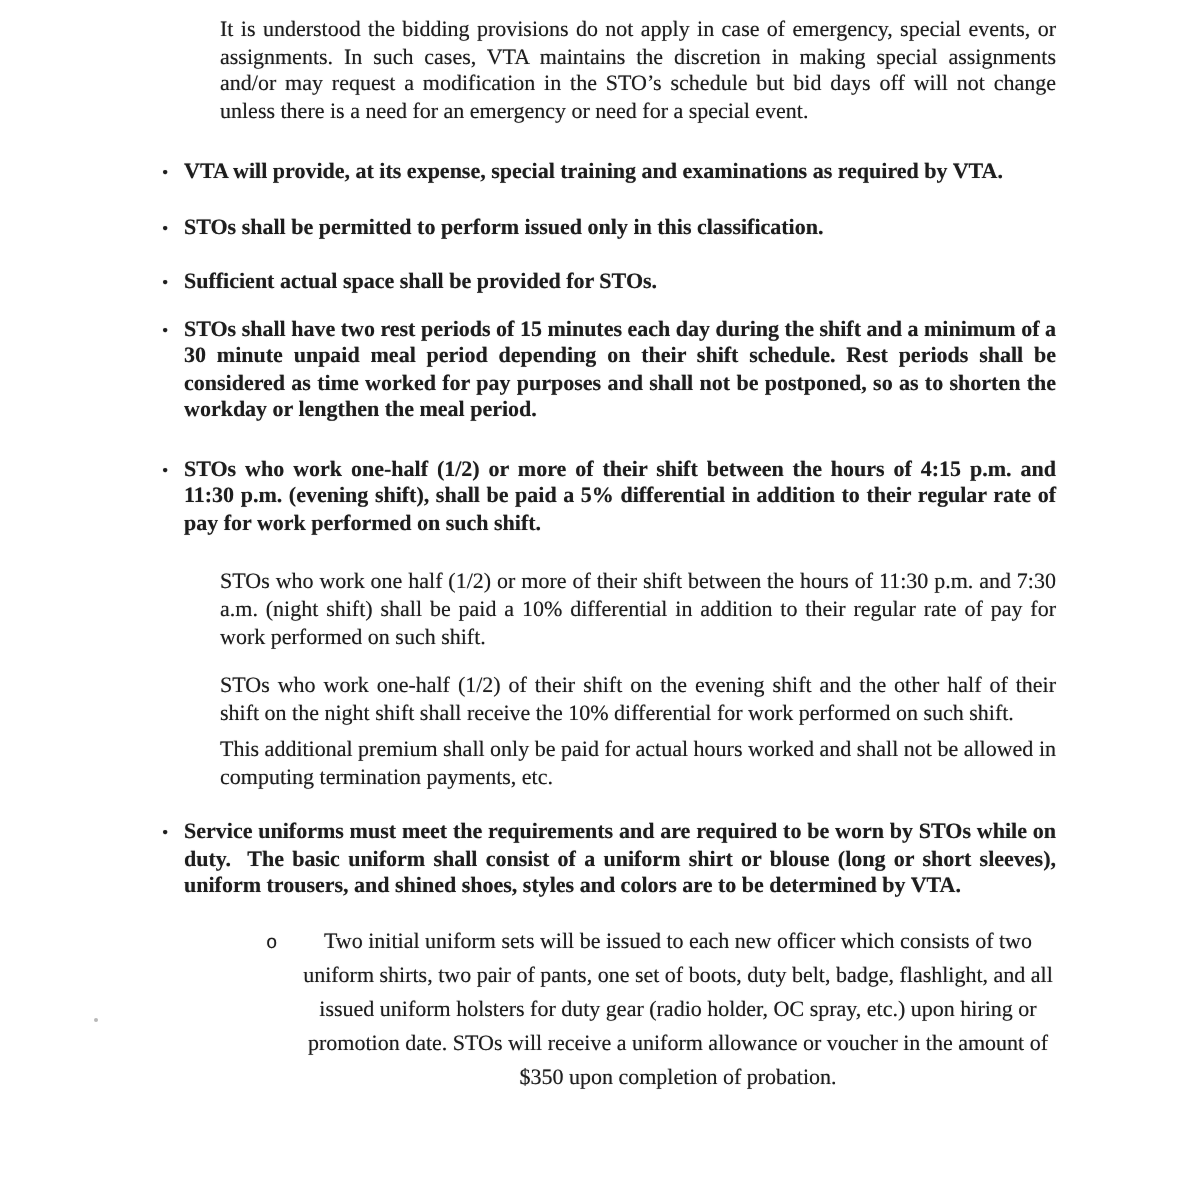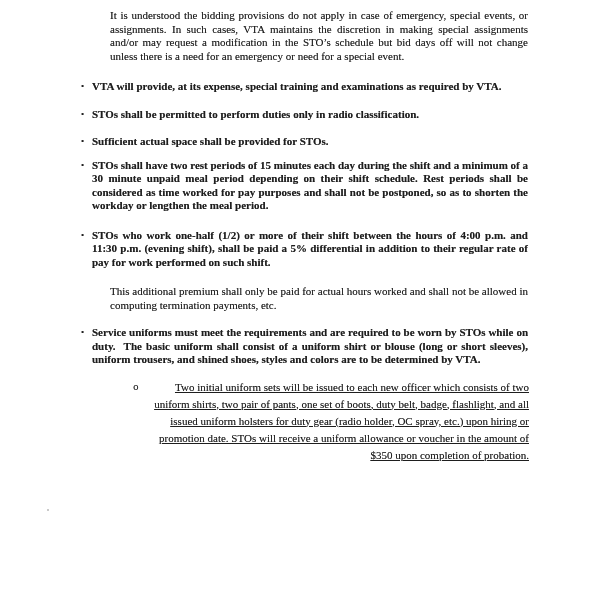--- a/index.html
+++ b/index.html
@@ -58,32 +58,31 @@
     width: 396px;
   }
   .subbullet > .marker {
     flex: 0 0 16px;
     font-family: "Liberation Mono", "DejaVu Sans Mono", monospace;
     font-size: 9.5px;
     line-height: 17px;
   }
   .subbullet > .btext {
     flex: 1;
-    text-align: right;
+    text-align: center;
     line-height: 17px;
-    text-decoration: underline;
   }
   .mt-b1 { margin-top: 17px; }
   .mt-b2 { margin-top: 14px; }
   .mt-b3 { margin-top: 14px; }
   .mt-b4 { margin-top: 10px; }
   .mt-b5 { margin-top: 16px; }
   .mt-s1 { margin-top: 15px; }
   .mt-s2 { margin-top: 10px; }
-  .mt-s3 { margin-top: 15px; }
+  .mt-s3 { margin-top: 4px; }
   .mt-b6 { margin-top: 14px; }
   .mt-sb { margin-top: 12px; }
   .speck {
     position: absolute;
     left: 47px;
     top: 509px;
     width: 2px;
     height: 2px;
     border-radius: 50%;
     background: #b8b8b8;
@@ -97,39 +96,41 @@
 
     <p class="intro">It is understood the bidding provisions do not apply in case of emergency, special events, or assignments. In such cases, VTA maintains the discretion in making special assignments and/or may request a modification in the STO’s schedule but bid days off will not change unless there is a need for an emergency or need for a special event.</p>
 
     <div class="bullet mt-b1">
       <span class="marker">•</span>
       <span class="btext">VTA will provide, at its expense, special training and examinations as required by VTA.</span>
     </div>
 
     <div class="bullet mt-b2">
       <span class="marker">•</span>
-      <span class="btext">STOs shall be permitted to perform duties only in radio classification.</span>
+      <span class="btext">STOs shall be permitted to perform issued only in this classification.</span>
     </div>
 
     <div class="bullet mt-b3">
       <span class="marker">•</span>
       <span class="btext">Sufficient actual space shall be provided for STOs.</span>
     </div>
 
     <div class="bullet mt-b4">
       <span class="marker">•</span>
       <span class="btext">STOs shall have two rest periods of 15 minutes each day during the shift and a minimum of a 30 minute unpaid meal period depending on their shift schedule. Rest periods shall be considered as time worked for pay purposes and shall not be postponed, so as to shorten the workday or lengthen the meal period.</span>
     </div>
 
     <div class="bullet mt-b5">
       <span class="marker">•</span>
-      <span class="btext">STOs who work one-half (1/2) or more of their shift between the hours of 4:00 p.m. and 11:30 p.m. (evening shift), shall be paid a 5% differential in addition to their regular rate of pay for work performed on such shift.</span>
+      <span class="btext">STOs who work one-half (1/2) or more of their shift between the hours of 4:15 p.m. and 11:30 p.m. (evening shift), shall be paid a 5% differential in addition to their regular rate of pay for work performed on such shift.</span>
     </div>
 
+    <p class="sub mt-s1">STOs who work one half (1/2) or more of their shift between the hours of 11:30 p.m. and 7:30 a.m. (night shift) shall be paid a 10% differential in addition to their regular rate of pay for work performed on such shift.</p>
 
+    <p class="sub mt-s2">STOs who work one-half (1/2) of their shift on the evening shift and the other half of their shift on the night shift shall receive the 10% differential for work performed on such shift.</p>
 
     <p class="sub mt-s3">This additional premium shall only be paid for actual hours worked and shall not be allowed in computing termination payments, etc.</p>
 
     <div class="bullet mt-b6">
       <span class="marker">•</span>
       <span class="btext">Service uniforms must meet the requirements and are required to be worn by STOs while on duty.&nbsp; The basic uniform shall consist of a uniform shirt or blouse (long or short sleeves), uniform trousers, and shined shoes, styles and colors are to be determined by VTA.</span>
     </div>
 
     <div class="subbullet mt-sb">
       <span class="marker">o</span>

